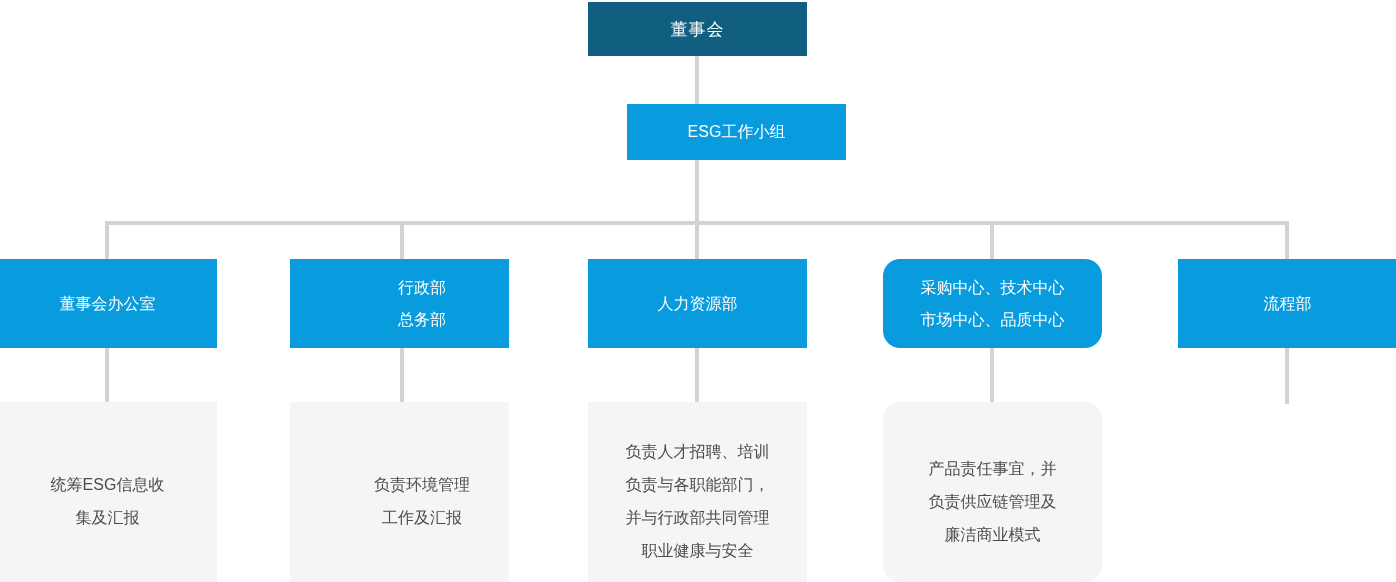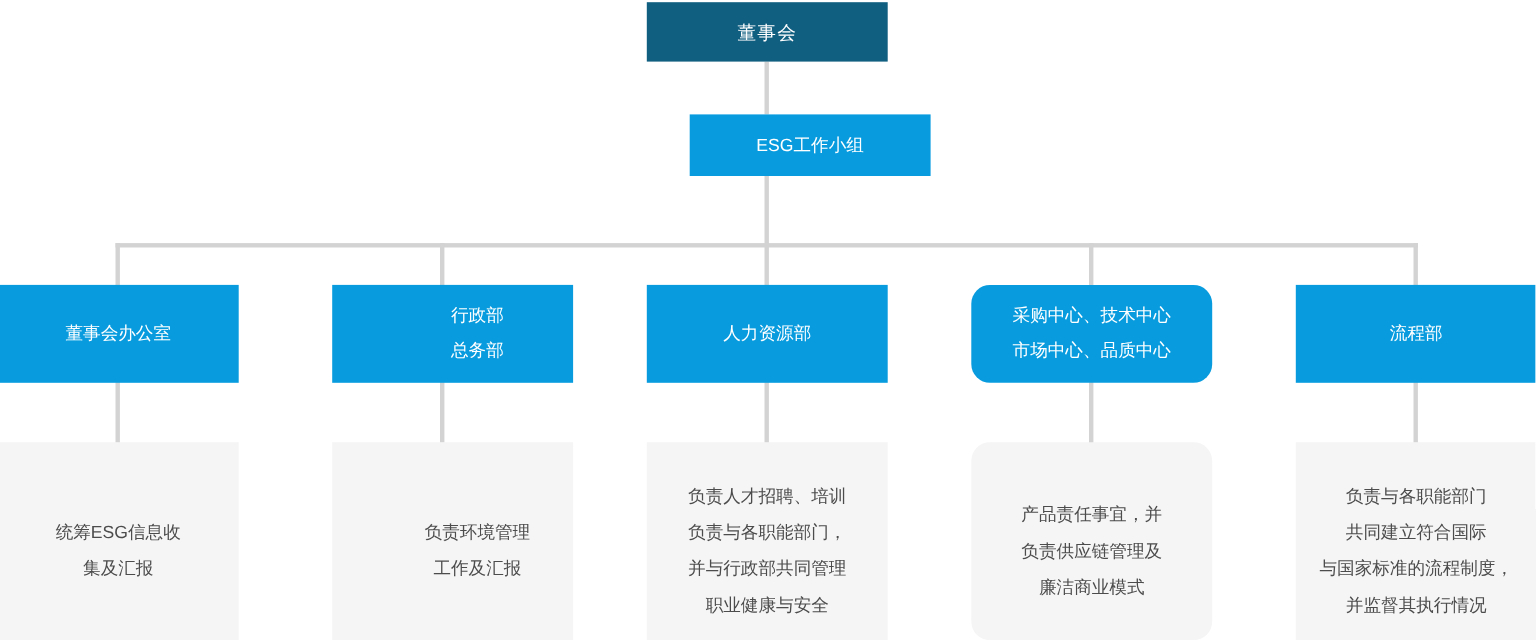--- a/index.html
+++ b/index.html
@@ -56,21 +56,21 @@
     top: 402px; height: 180px; width: 219px;
     background: #F5F5F5;
     color: #4C4C4C;
     font-size: 16px;
     line-height: 33px;
     padding-top: 18px;
     justify-content: center;
   }
   
   .c1 { left: -2px; }
-  .c2 { left: 302px; padding-left: 45px; }
+  .c2 { left: 290px; padding-left: 45px; }
   .c3 { left: 588px; }
   .c4 { left: 883px; border-radius: 17px; }
   .c5 { left: 1178px; }
 
   
   .v-root-esg   { left: 695px; top: 56px;  width: 4px; height: 48px; }
   .v-esg-down   { left: 695px; top: 160px; width: 4px; height: 101px; }
   .h-main       { left: 105px; top: 221px; width: 1184px; height: 4px; }
   .v-drop       { top: 221px; width: 4px; height: 40px; }
   .v-drop.d1    { left: 105px; }
@@ -142,20 +142,14 @@
     <span class="txt-line">负责人才招聘、培训</span>
     <span class="txt-line">负责与各职能部门，</span>
     <span class="txt-line">并与行政部共同管理</span>
     <span class="txt-line">职业健康与安全</span>
   </div>
   <div class="box desc-box c4">
     <span class="txt-line">产品责任事宜，并</span>
     <span class="txt-line">负责供应链管理及</span>
     <span class="txt-line">廉洁商业模式</span>
   </div>
-  <div class="box desc-box c5">
-    <span class="txt-line">负责与各职能部门</span>
-    <span class="txt-line">共同建立符合国际</span>
-    <span class="txt-line">与国家标准的流程制度，</span>
-    <span class="txt-line">并监督其执行情况</span>
-  </div>
 
 </div>
 
 </body></html>

